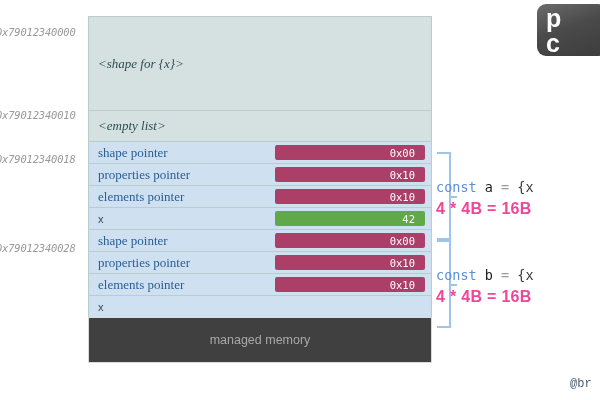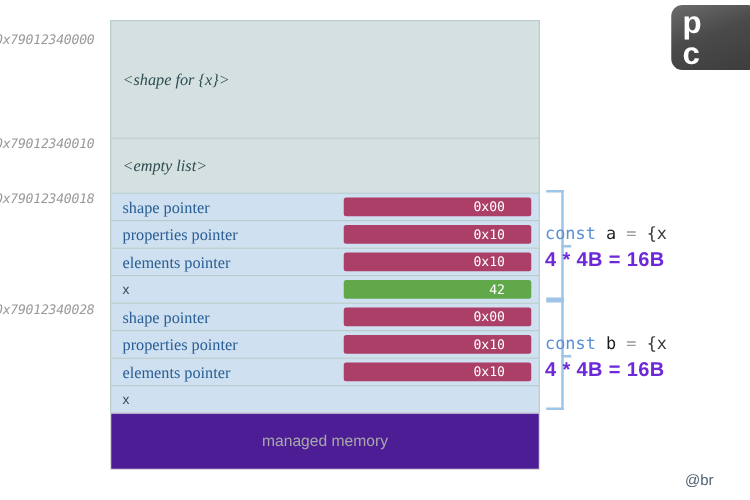--- a/index.html
+++ b/index.html
@@ -44,21 +44,21 @@
     box-sizing: border-box;
     display: flex;
     align-items: center;
     padding-left: 9px;
     font-family: "Liberation Serif", serif;
     font-style: italic;
     font-size: 13px;
     color: #2d4d52;
   }
   .meta-shape { height: 94px; }
-  .meta-empty { height: 44px; }
+  .meta-empty { height: 31px; }
 
   .slot-row {
     height: 22px;
     box-sizing: border-box;
     background: #cfe0f0;
     border: 1px solid #b9cdcc;
     border-bottom: none;
     display: flex;
     align-items: center;
     position: relative;
@@ -80,32 +80,32 @@
   .bar {
     position: absolute;
     left: 186px;
     right: 6px;
     top: 3px;
     bottom: 3px;
     border-radius: 2px;
     display: flex;
     align-items: center;
     justify-content: flex-end;
-    padding-right: 21px;
+    padding-right: 10px;
     box-sizing: border-box;
     font-family: "DejaVu Sans Mono", monospace;
     font-size: 10.5px;
     color: #ffffff;
   }
   .bar.pointer { background: #ab3f68; }
   .bar.value   { background: #61a84a; text-align: right; }
 
   .managed {
     height: 46px;
-    background: #4c1d95;
+    background: #404040;
     border: 1px solid #dcdcdc;
     box-sizing: border-box;
     display: flex;
     align-items: center;
     justify-content: center;
     font-size: 12.5px;
     color: #a8a8a8;
   }
 
   
@@ -139,21 +139,21 @@
   }
   .kw  { color: #5b8fd6; }
   .idn { color: #1c1c1c; }
   .op  { color: #9b9b9b; }
   .brc { color: #3a3a3a; }
 
   .annot .size {
     font-family: "Liberation Sans", sans-serif;
     font-weight: bold;
     font-size: 16px;
-    color: #6d28d9;
+    color: #ec4899;
     margin-top: 4px;
     letter-spacing: 0.3px;
   }
 
   
   #logo {
     position: absolute;
     left: 537px;
     top: 4px;
     width: 70px;
@@ -167,23 +167,23 @@
     line-height: 25px;
     padding: 2px 0 0 9px;
     box-sizing: border-box;
     overflow: hidden;
   }
   #logo div { letter-spacing: -0.5px; }
 
   
   #handle {
     position: absolute;
-    left: 548px;
+    left: 570px;
     top: 377px;
-    font-family: Liberation Sans, sans-serif;
+    font-family: Liberation Mono, monospace;
     font-size: 12px;
     color: #4f6272;
     white-space: nowrap;
   }
 </style>
 </head>
 <body>
 
 <div id="address-gutter">
   <div class="addr" style="top:26px">0x79012340000</div>

